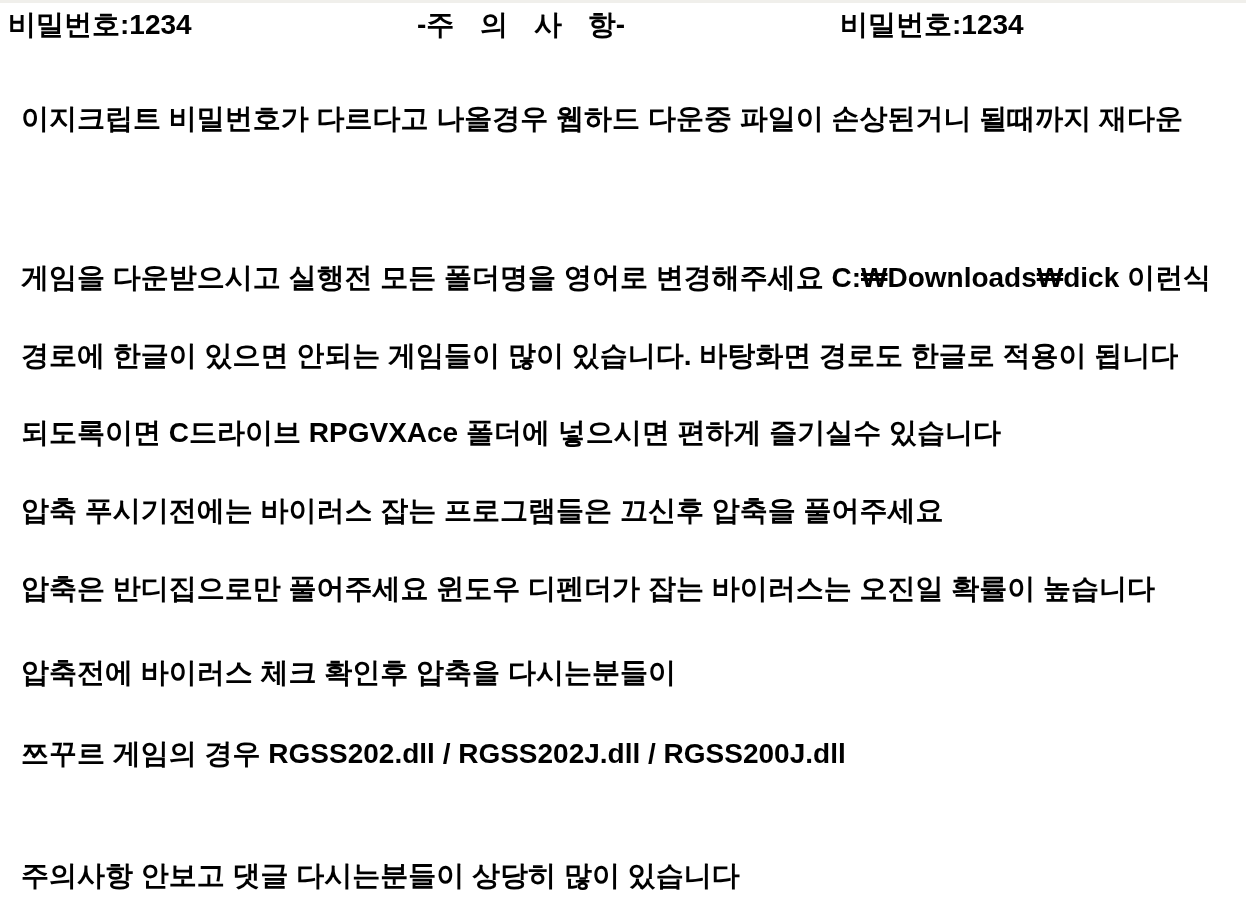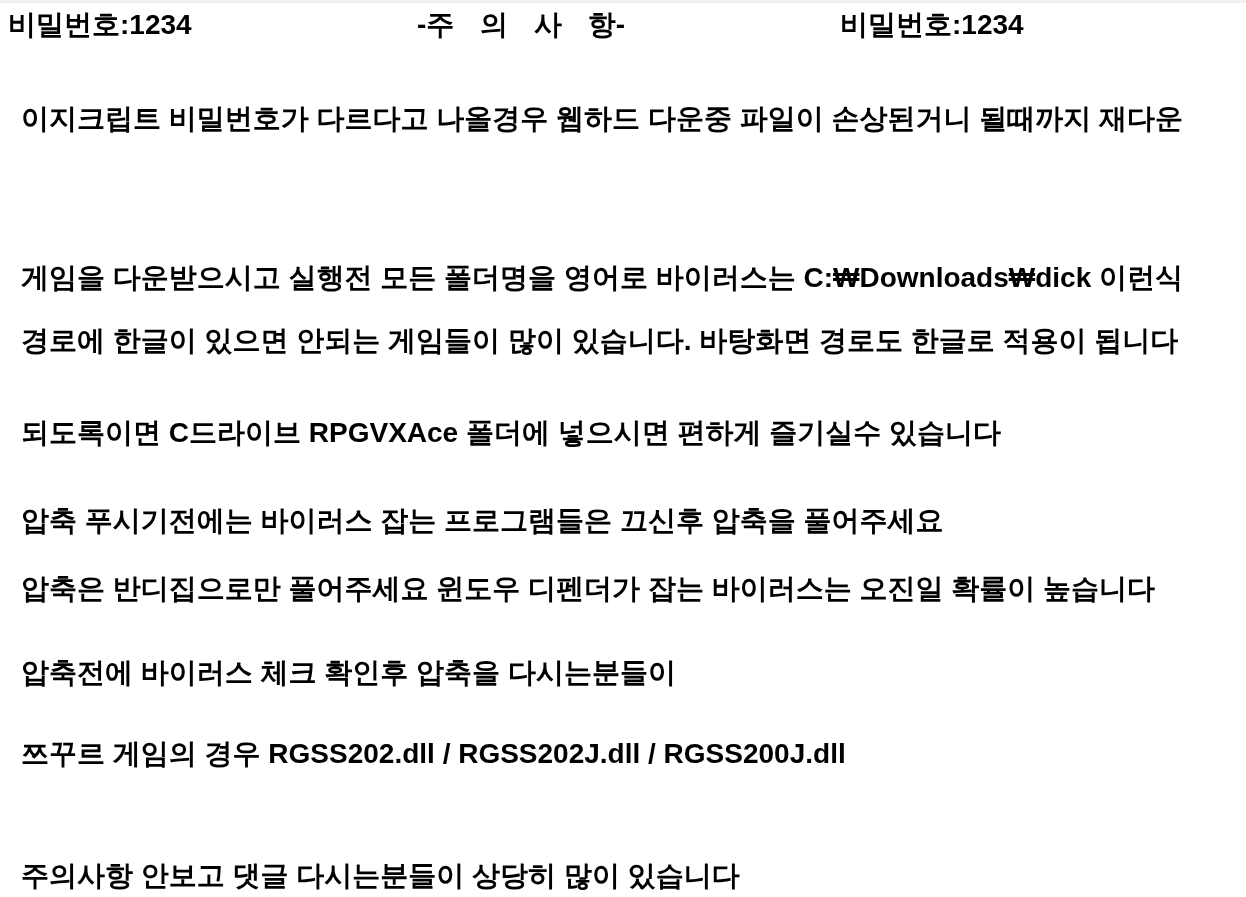--- a/index.html
+++ b/index.html
@@ -49,21 +49,21 @@
 <body>
 
 <div class="page">
   <div class="top-strip"></div>
 
   <span class="hline" style="left:8px">비밀번호:1234</span>
   <span class="hline title" style="left:417px">-주 의 사 항-</span>
   <span class="hline" style="left:840px">비밀번호:1234</span>
 
   <p class="line" style="top:86px">이지크립트 비밀번호가 다르다고 나올경우 웹하드 다운중 파일이 손상된거니 될때까지 재다운</p>
-  <p class="line" style="top:245px">게임을 다운받으시고 실행전 모든 폴더명을 영어로 바이러스는 C:₩Downloads₩dick 이런식</p>
-  <p class="line" style="top:308px">경로에 한글이 있으면 안되는 게임들이 많이 있습니다. 바탕화면 경로도 한글로 적용이 됩니다</p>
+  <p class="line" style="top:245px">게임을 다운받으시고 실행전 모든 폴더명을 영어로 변경해주세요 C:₩Downloads₩dick 이런식</p>
+  <p class="line" style="top:323px">경로에 한글이 있으면 안되는 게임들이 많이 있습니다. 바탕화면 경로도 한글로 적용이 됩니다</p>
   <p class="line" style="top:400px">되도록이면 C드라이브 RPGVXAce 폴더에 넣으시면 편하게 즐기실수 있습니다</p>
-  <p class="line" style="top:488px">압축 푸시기전에는 바이러스 잡는 프로그램들은 끄신후 압축을 풀어주세요</p>
+  <p class="line" style="top:478px">압축 푸시기전에는 바이러스 잡는 프로그램들은 끄신후 압축을 풀어주세요</p>
   <p class="line" style="top:556px">압축은 반디집으로만 풀어주세요 윈도우 디펜더가 잡는 바이러스는 오진일 확률이 높습니다</p>
   <p class="line" style="top:640px">압축전에 바이러스 체크 확인후 압축을 다시는분들이</p>
   <p class="line" style="top:721px">쯔꾸르 게임의 경우 RGSS202.dll / RGSS202J.dll / RGSS200J.dll</p>
   <p class="line" style="top:843px">주의사항 안보고 댓글 다시는분들이 상당히 많이 있습니다</p>
 </div>
 
 </body></html>

